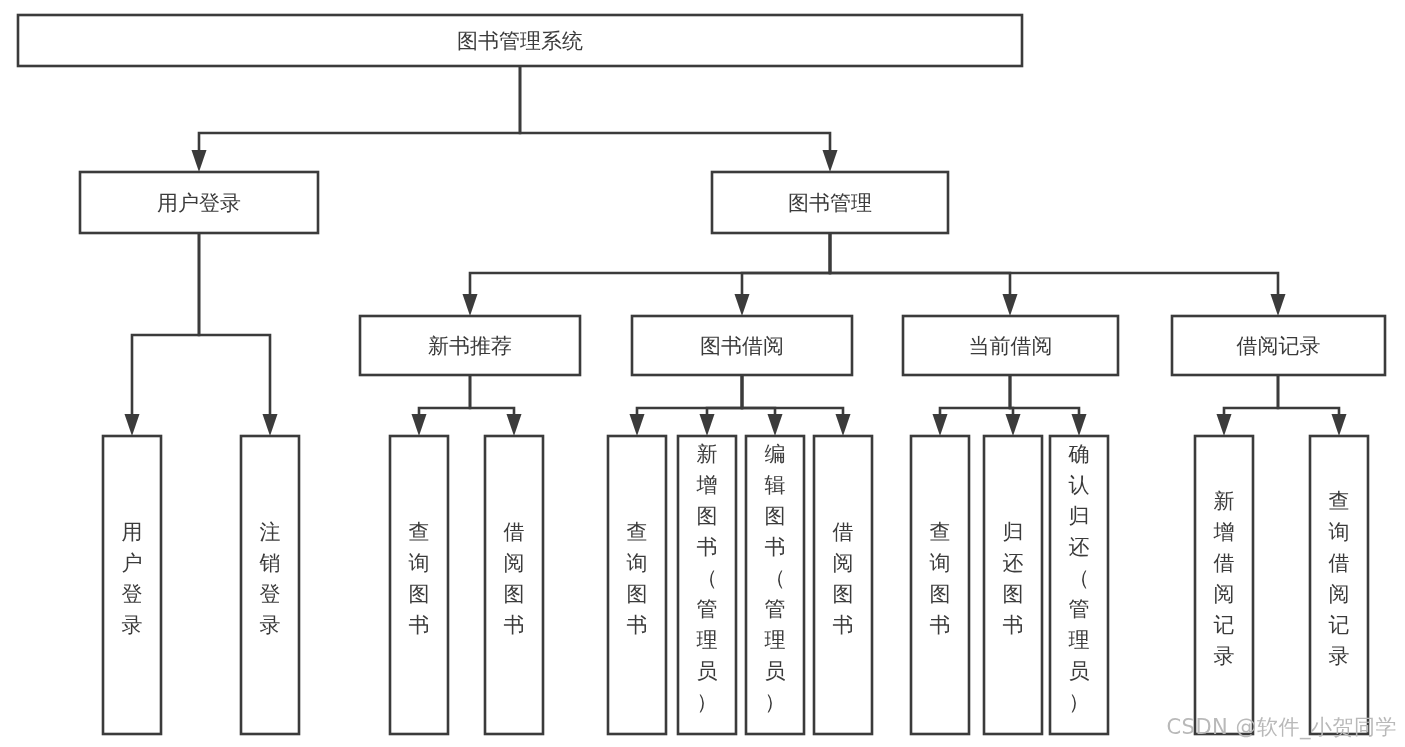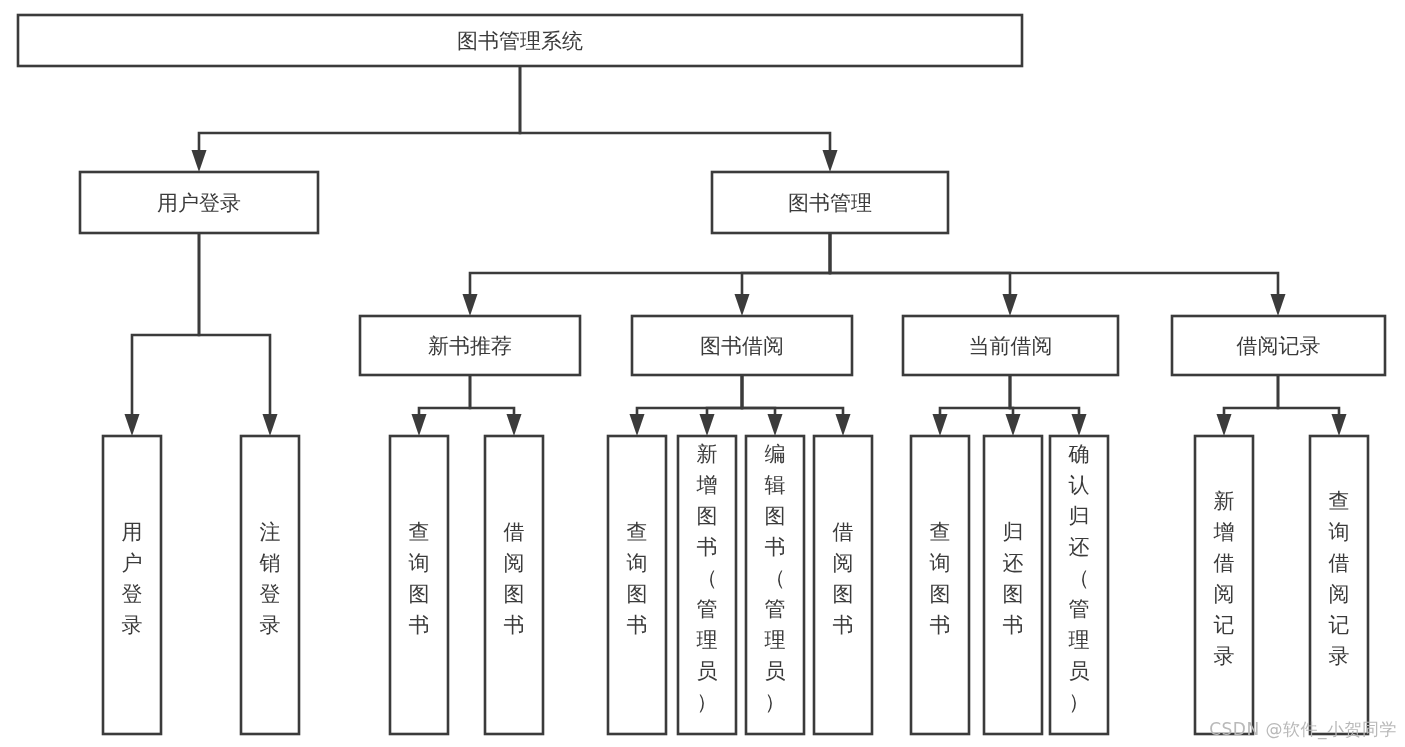--- a/index.html
+++ b/index.html
@@ -54,21 +54,21 @@
     fill: #3b3b3b;
     font-family: "DejaVu Sans", "Liberation Sans", sans-serif;
     font-size: 21px;
     text-anchor: middle;
   }
   .watermark {
     position: absolute;
     right: 8px;
     bottom: 6px;
     font-family: "DejaVu Sans", "Liberation Sans", sans-serif;
-    font-size: 17px;
+    font-size: 21px;
     color: #b9b9b9;
     white-space: nowrap;
     letter-spacing: 0.5px;
   }
 </style>
 </head>
 <body>
 
 <div id="diagram-root">
   <svg id="tree-svg" viewBox="0 0 1405 747">

